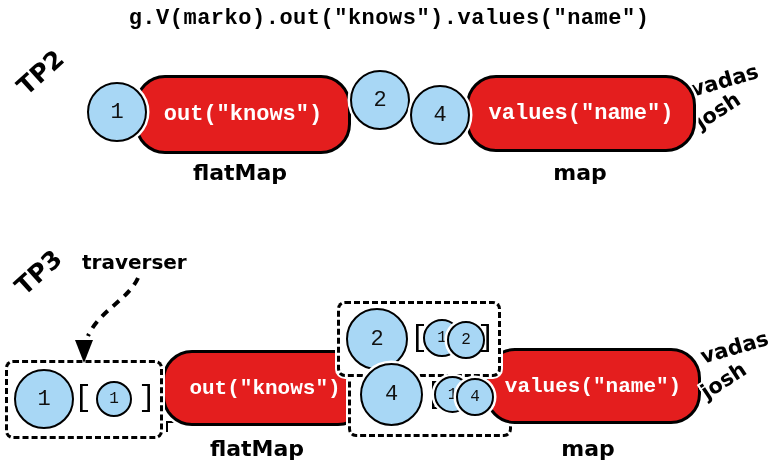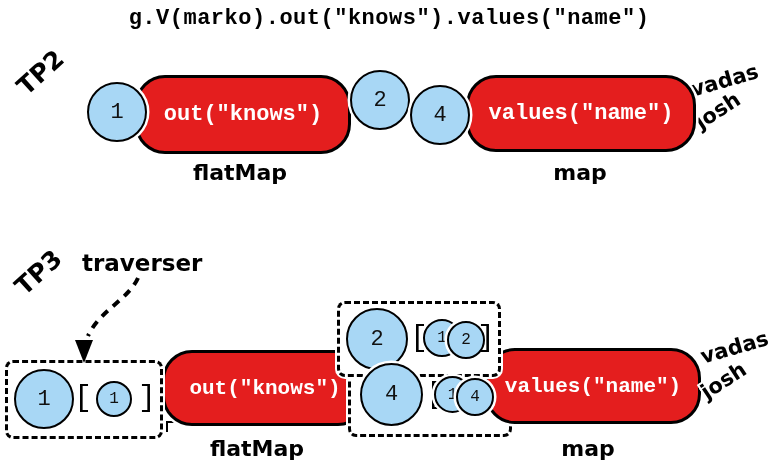--- a/index.html
+++ b/index.html
@@ -57,21 +57,21 @@
   <div class="abs circle" style="left:410px;top:85px;width:56px;height:56px;font-size:22px;z-index:2;">4</div>
 
   <div class="abs comic outlabel" style="left:691px;top:78px;transform:rotate(-16deg);transform-origin:left center;">vadas</div>
   <div class="abs comic outlabel" style="left:697px;top:112px;transform:rotate(-33deg);transform-origin:left center;">josh</div>
 
   <div class="abs comic" style="left:150px;top:160px;width:180px;text-align:center;font-size:22px;">flatMap</div>
   <div class="abs comic" style="left:490px;top:160px;width:180px;text-align:center;font-size:22px;">map</div>
 
   <div class="abs comic sectionlabel" style="left:12px;top:258px;">TP3</div>
 
-  <div class="abs comic" style="left:82px;top:250px;font-size:23px;">traverser</div>
+  <div class="abs comic" style="left:82px;top:250px;font-size:20px;">traverser</div>
 
   <svg class="abs" style="left:60px;top:270px;z-index:6;" width="100" height="100" viewBox="0 0 100 100">
     <path d="M 78 8 C 68 30 40 40 28 66" fill="none" stroke="#000" stroke-width="4" stroke-dasharray="8 7"></path>
     <polygon points="15,70 33,70 24,93" fill="#000"></polygon>
   </svg>
 
   <div class="abs dashbox" style="left:5px;top:360px;width:152px;height:73px;z-index:2;"></div>
   <div class="abs circle" style="left:14px;top:369px;width:56px;height:56px;font-size:22px;z-index:5;">1</div>
   <div class="abs bracket" style="left:74px;top:383px;z-index:5;">[</div>
   <div class="abs circle" style="left:96px;top:381px;width:32px;height:32px;font-size:16px;z-index:5;">1</div>

